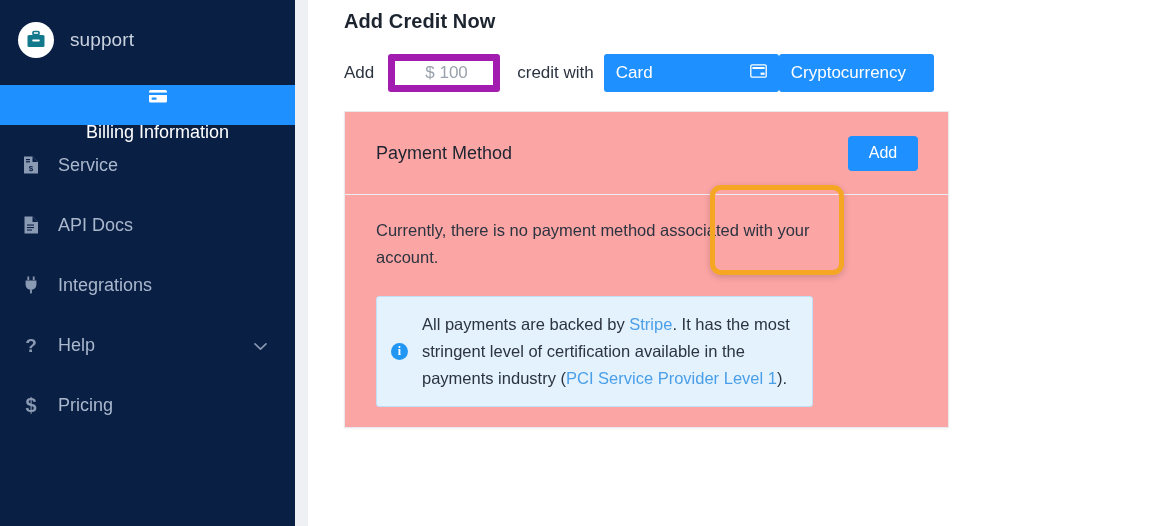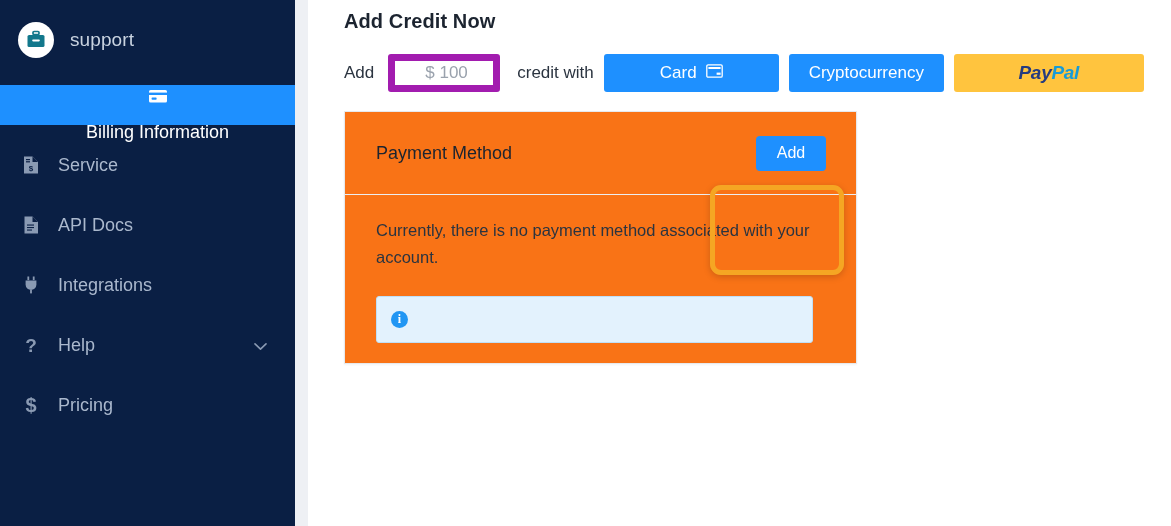--- a/index.html
+++ b/index.html
@@ -113,43 +113,43 @@
     font-size: 17px; color: #2b3440;
     margin-left: 17px; margin-right: 10px;
   }
   .pay-btn {
     height: 38px;
     border: none; border-radius: 3px;
     background: #1e90ff;
     color: #ffffff;
     font-size: 17px;
     font-family: "Liberation Sans", sans-serif;
-    display: inline-flex; align-items: center; justify-content: center;
+    display: inline-flex; align-items: center; justify-content: space-between;
     gap: 9px;
     cursor: pointer;
     padding: 0 12px;
   }
   .pay-btn.card { width: 175px; }
-  .pay-btn.crypto { width: 155px; margin-left: 10px; }
+  .pay-btn.crypto { width: 155px; }
   .pay-btn.paypal {
     width: 190px; margin-left: 10px;
     background: #ffc43e;
   }
   .pp-logo { font-size: 19px; font-weight: bold; font-style: italic; letter-spacing: -.3px; }
   .pp-a { color: #253b80; }
   .pp-b { color: #179bd7; }
 
   .pm-title { margin-top: 42px; }
 
   .pm-card {
     margin-top: 19px;
-    width: 513px;
+    width: 605px;
     border: 1px solid #e7e9ec;
     border-right: 1px solid #e7e9ec;
-    background: #f97316;
+    background: #fca5a5;
     box-shadow: 0 1px 2px rgba(20,30,50,.05);
   }
   .pm-head {
     height: 83px;
     display: flex; align-items: center; justify-content: space-between;
     padding: 0 30px 0 31px;
     border-bottom: 1px solid #eceef1;
   }
   .pm-head-title { font-size: 18px; color: #1c2430; }
   .add-btn {
@@ -331,37 +331,35 @@
             <rect x="2.4" y="3" width="12.2" height="2" fill="#ffffff"></rect>
             <rect x="10.6" y="8.6" width="4" height="2.2" fill="#ffffff"></rect>
           </svg>
         </span>
       </button>
 
       <button class="pay-btn crypto">
         <span>Cryptocurrency</span>
       </button>
 
-      <button class="pay-btn paypal">
-        <span class="pp-logo"><span class="pp-a">Pay</span><span class="pp-b">Pal</span></span>
-      </button>
     </div>
 
 
     <section class="pm-card">
       <div class="pm-head">
         <span class="pm-head-title">Payment Method</span>
         <button class="add-btn">Add</button>
       </div>
 
       <div class="pm-body">
         <p class="pm-note">Currently, there is no payment method associated with your account.</p>
 
         <div class="info-box">
           <span class="info-ic">i</span>
+          <p class="info-text"><span>All payments are backed by </span><span class="lnk">Stripe</span><span>. It has the most stringent level of certification available in the payments industry (</span><span class="lnk">PCI Service Provider Level 1</span><span>).</span></p>
         </div>
       </div>
     </section>
 
   </main>
 
   <div class="highlight"></div>
 
 </div>
 

